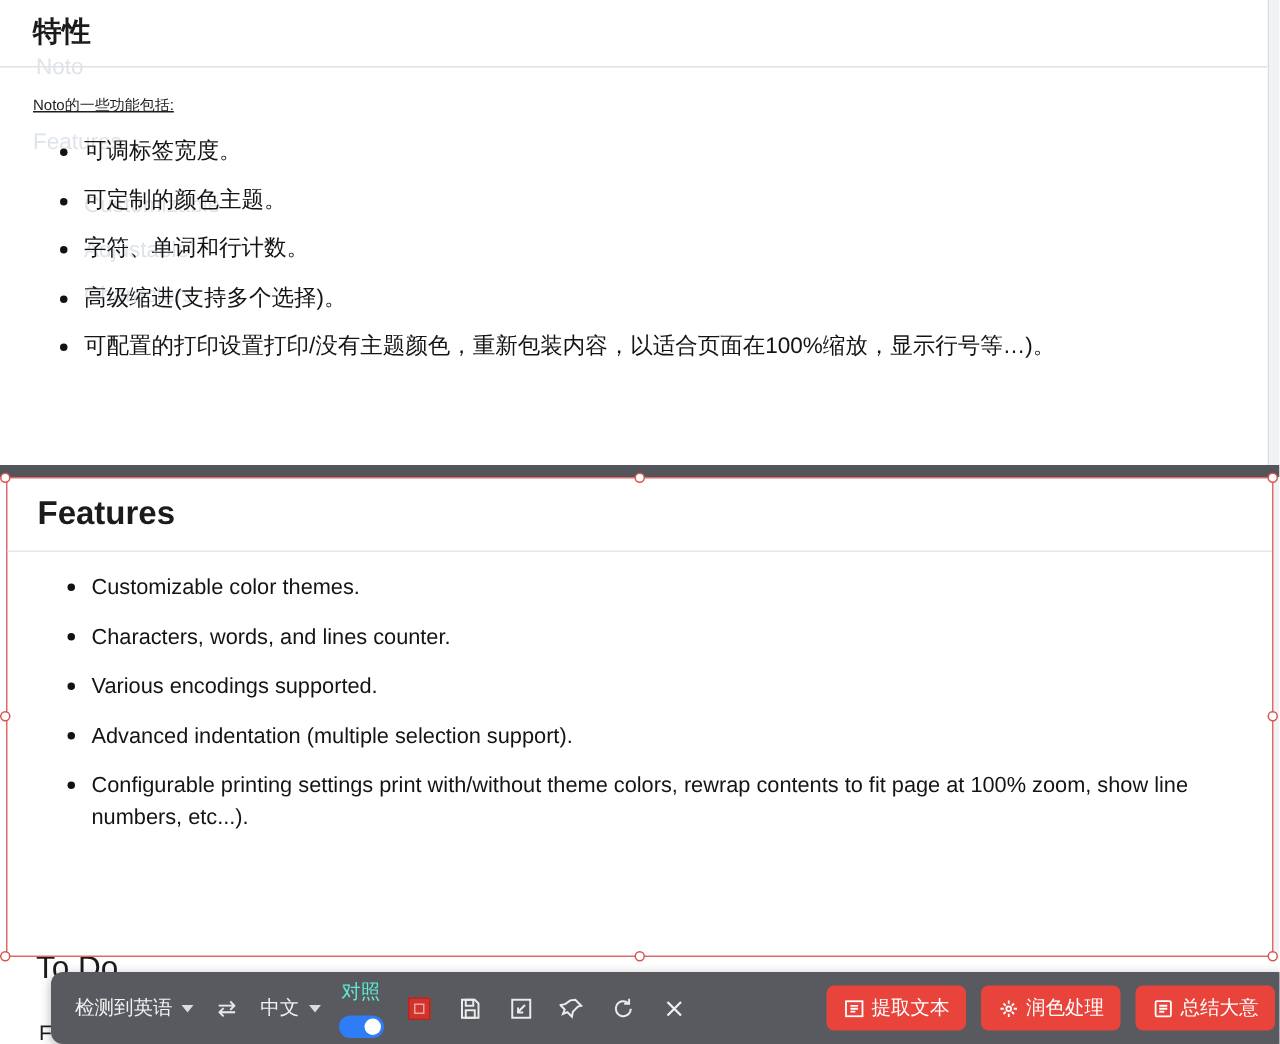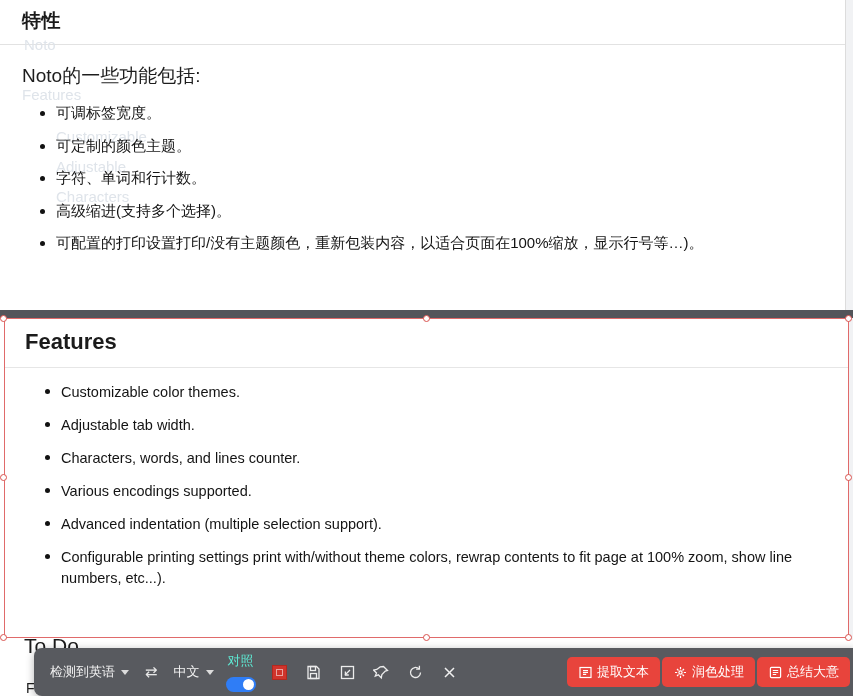--- a/index.html
+++ b/index.html
@@ -31,23 +31,24 @@
     color: #1b1b1b;
     padding: 8px 4px 10px 22px;
     letter-spacing: 0.5px;
   }
   .cn-rule {
     height: 1px;
     background: #e2e2e2;
     margin: 0 0 0 0;
   }
   .cn-intro {
-    font-size: 19px;
+    font-size: 10px;
     color: #1d1d1d;
     padding: 18px 0 0 22px;
+    text-decoration: underline;
   }
   .cn-list {
     margin: 14px 0 0 0;
     padding: 0 0 0 40px;
     list-style: none;
   }
   .cn-list li {
     position: relative;
     font-size: 15px;
     color: #141414;
@@ -248,21 +249,21 @@
   .swatch::after {
     content: "";
     position: absolute;
     left: 3px; top: 3px;
     right: 3px; bottom: 3px;
     border: 1px solid rgba(255,255,255,0.55);
   }
   .tb-actions {
     display: flex;
     align-items: flex-end;
-    gap: 2px;
+    gap: 10px;
     margin-left: auto;
   }
   .btn {
     display: flex;
     align-items: center;
     gap: 5px;
     background: #e8443c;
     color: #ffffff;
     font-size: 13px;
     border: none;
@@ -313,21 +314,20 @@
     </ul>
   </div>
 
   <div class="band"></div>
 
   <div class="en-panel">
     <div class="en-title">Features</div>
     <div class="en-rule"></div>
     <ul class="en-list">
       <li>Customizable color themes.</li>
-      <li>Adjustable tab width.</li>
       <li>Characters, words, and lines counter.</li>
       <li>Various encodings supported.</li>
       <li>Advanced indentation (multiple selection support).</li>
       <li>Configurable printing settings print with/without theme colors, rewrap contents to fit page at 100% zoom, show line numbers, etc...).</li>
     </ul>
   </div>
 
   <div class="handle" style="left:0px;   top:315px;"></div>
   <div class="handle" style="left:423px; top:315px;"></div>
   <div class="handle" style="left:845px; top:315px;"></div>

